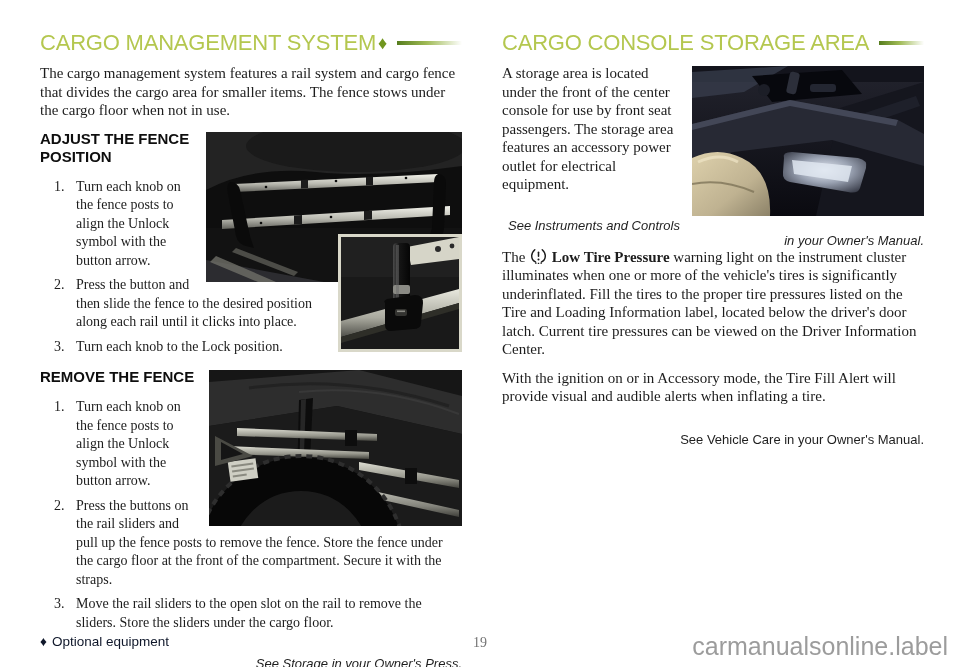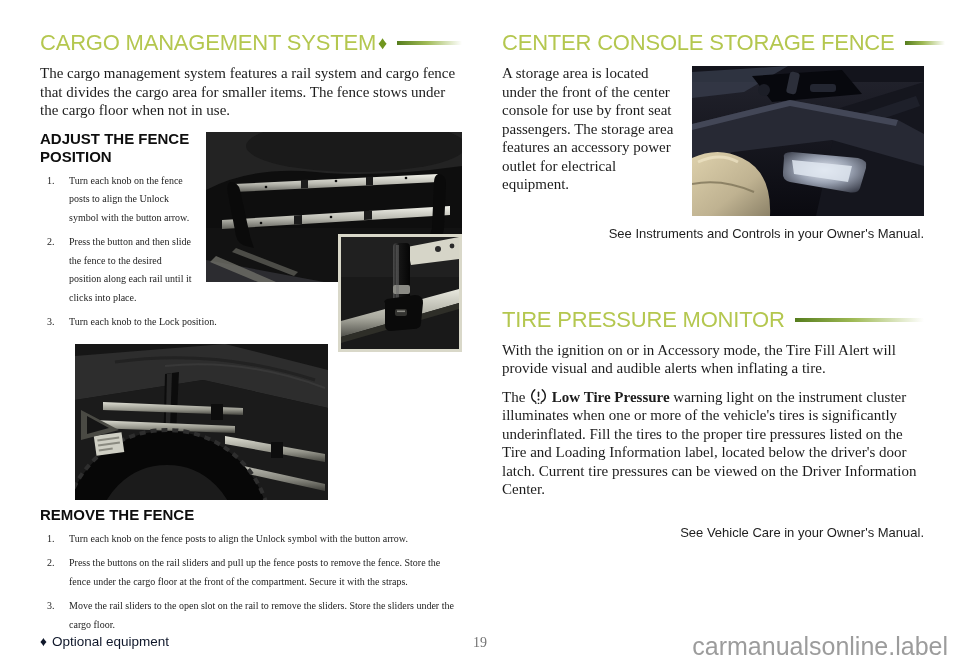--- a/index.html
+++ b/index.html
@@ -24,21 +24,21 @@
     background:linear-gradient(to right,#567d1e 0%,#9fba55 45%,rgba(240,245,220,0) 100%);
   }
 
   .body-text{font-size:15px;line-height:18.5px;margin:0 0 10px 0;}
 
   .sub-title{
     font-family:"Liberation Sans", sans-serif;font-weight:bold;
     font-size:15px;line-height:18px;color:#0e0e0e;margin:2px 0 6px 0;
   }
 
-  ol.steps{list-style:none;margin:5px;padding:0;counter-reset:step;font-size:10px;line-height:18.5px;}
+  ol.steps{list-style:none;margin:12px;padding:0;counter-reset:step;font-size:14px;line-height:18.5px;}
   ol.steps li{counter-increment:step;position:relative;padding-left:24px;margin:0 0 6px 0;}
   ol.steps li::before{content:counter(step) ".";position:absolute;left:2px;top:0;}
 
   .see-note{
     font-family:"Liberation Sans", sans-serif;font-size:13px;color:#1e1e1e;
     text-align:right;margin:0;
   }
 
   
   .photo{float:right;display:block;}
@@ -59,21 +59,21 @@
   .footer-note .f-diamond{margin-right:5px;}
   .page-number{
     position:absolute;left:455px;bottom:16px;width:50px;text-align:center;
     font-family:"Liberation Serif", serif;font-size:14px;color:#737373;
   }
   .watermark{
     position:absolute;right:12px;bottom:6px;
     font-family:"Liberation Sans", sans-serif;font-size:25px;color:#9c9c9c;
   }
   .tpms-heading-gap{margin-top:66px;}
-  .note-gap1{margin-top:32px;}
+  .note-gap1{margin-top:24px;font-style:italic;}
   .note-gap2{margin-top:26px;}
   .remove-gap{margin-top:10px;}
   b.inline-bold{font-weight:bold;}
 </style>
 </head>
 <body>
 
 <div class="page">
 
   <div class="col col-left">
@@ -213,21 +213,21 @@
         <li>Move the rail sliders to the open slot on the rail to remove the sliders. Store the sliders under the cargo floor.</li>
       </ol>
     </div>
 
     <p class="see-note note-gap1">See Storage in your Owner's Press.</p>
   </div>
 
   <div class="col col-right">
 
     <h1 class="sec-heading">
-      <span>CENTER CONSOLE STORAGE FENCE</span>
+      <span>CARGO CONSOLE STORAGE AREA</span>
       <span class="h-rule"></span>
     </h1>
 
     <div>
 
       <svg class="photo photo-console" viewBox="0 0 232 150" xmlns="http://www.w3.org/2000/svg">
         <defs>
           <linearGradient id="cab" x1="0" y1="0" x2="0" y2="1">
             <stop offset="0" stop-color="#23242e"></stop>
               <stop offset="1" stop-color="#0a0a10"></stop>
@@ -264,40 +264,36 @@
 
         <path d="M0 150 L0 92 Q26 80 50 92 Q80 106 78 150 Z" fill="url(#seat)"></path>
         <path d="M6 96 Q28 86 46 96" stroke="#efe6c8" stroke-width="3" fill="none" opacity="0.7"></path>
         <path d="M0 118 Q30 112 62 126" stroke="#7e7459" stroke-width="2" fill="none" opacity="0.8"></path>
       </svg>
       <p class="body-text">A storage area is located under the front of the center console for use by front seat passengers. The storage area features an accessory power outlet for electrical equipment.</p>
     </div>
 
     <p class="see-note note-gap1">See Instruments and Controls in your Owner's Manual.</p>
 
-    <h1 class="sec-heading tpms-heading-gap">
-      <span>TIRE PRESSURE MONITOR</span>
-      <span class="h-rule"></span>
-    </h1>
-
-    <p class="body-text">With the ignition on or in Accessory mode, the Tire Fill Alert will provide visual and audible alerts when inflating a tire.</p>
 
     <p class="body-text">
       <span>The</span>
       <svg class="tpms-icon" width="17" height="16" viewBox="0 0 20 18" xmlns="http://www.w3.org/2000/svg">
         <path d="M5.6 1.6 C2.9 4 2 6.5 2 9 C2 12.4 4.2 14.9 6.4 16" fill="none" stroke="#1c1c1c" stroke-width="1.7" stroke-linecap="round"></path>
         <path d="M14.4 1.6 C17.1 4 18 6.5 18 9 C18 12.4 15.8 14.9 13.6 16" fill="none" stroke="#1c1c1c" stroke-width="1.7" stroke-linecap="round"></path>
         <path d="M6 17.1 C8.6 17.9 11.4 17.9 14 17.1" fill="none" stroke="#1c1c1c" stroke-width="1.7" stroke-dasharray="1.7 1.5"></path>
         <rect x="9.1" y="3.6" width="1.8" height="6.6" rx="0.9" fill="#1c1c1c"></rect>
         <circle cx="10" cy="13" r="1.2" fill="#1c1c1c"></circle>
       </svg>
       <b class="inline-bold">Low Tire Pressure</b>
       <span>warning light on the instrument cluster illuminates when one or more of the vehicle's tires is significantly underinflated. Fill the tires to the proper tire pressures listed on the Tire and Loading Information label, located below the driver's door latch. Current tire pressures can be viewed on the Driver Information Center.</span>
     </p>
 
+    <p class="body-text">With the ignition on or in Accessory mode, the Tire Fill Alert will provide visual and audible alerts when inflating a tire.</p>
+
     <p class="see-note note-gap2">See Vehicle Care in your Owner's Manual.</p>
   </div>
 
   <div class="footer-note">
     <span class="f-diamond">♦</span><span>Optional equipment</span>
   </div>
   <div class="page-number">19</div>
   <div class="watermark">carmanualsonline.label</div>
 
 </div>

